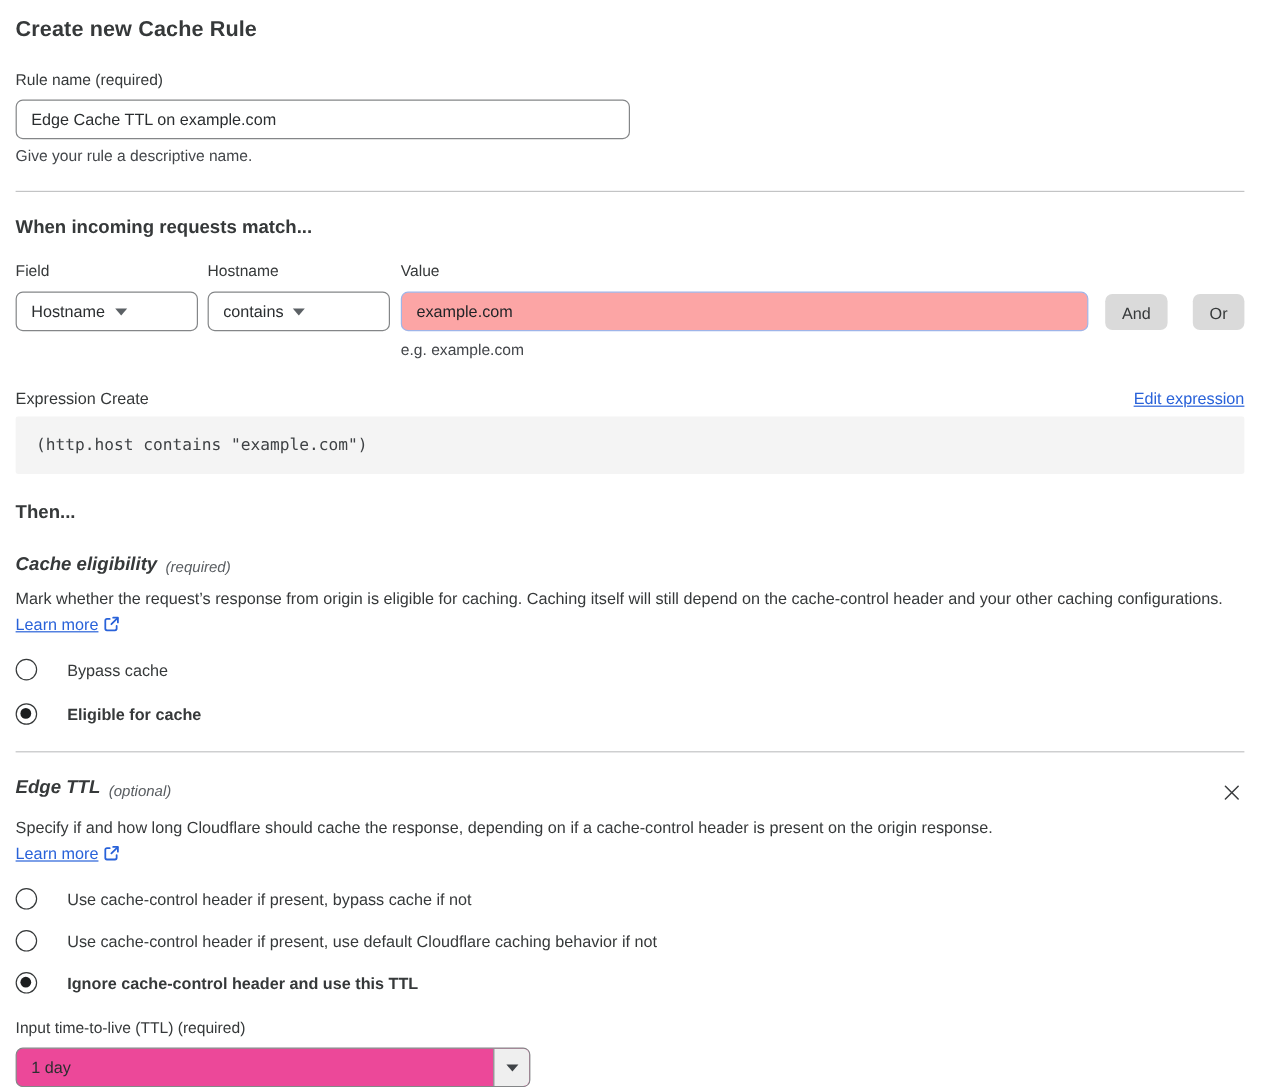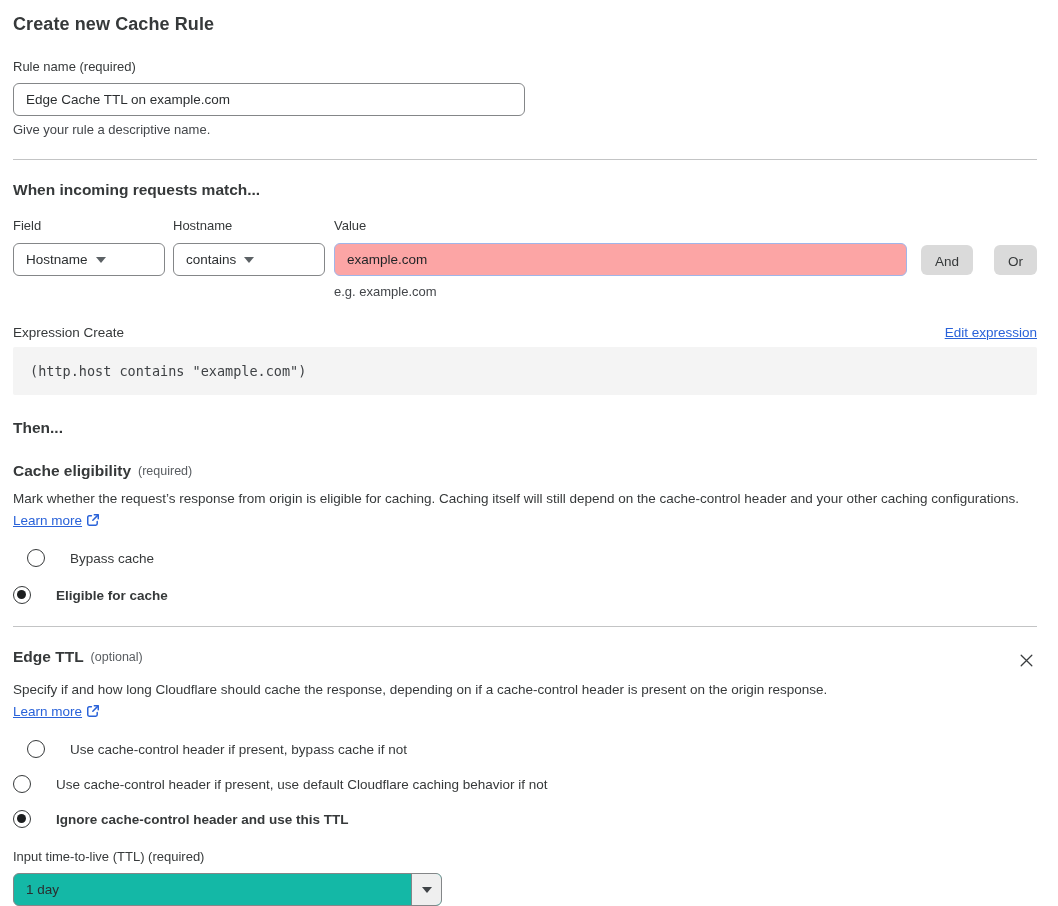--- a/index.html
+++ b/index.html
@@ -64,30 +64,30 @@
   .expr-label { font-size: 13.5px; color: #36393a; }
   a.text-link { color: #2962d9; text-decoration: underline; font-size: 13.5px; cursor: pointer; }
   .code-block {
     margin-top: 7px; background: #f4f4f4; border-radius: 2px;
     padding: 16px 17px; font-family: "DejaVu Sans Mono", "Liberation Mono", monospace;
     font-size: 13.5px; color: #3f4245; white-space: pre;
   }
 
   h2.then-heading { margin-top: 23px; }
 
-  .subsection-header { display: flex; align-items: center; margin-top: 24px; }
+  .subsection-header { display: flex; align-items: flex-end; margin-top: 24px; font-style: italic; }
   .subsection-title { font-size: 15.5px; font-weight: 700; }
   .subsection-badge { font-size: 12.5px; color: #595d61; margin-left: 7px; }
   .subsection-desc { font-size: 13.5px; line-height: 21.5px; margin: 8px 0 0 0; color: #36393a; }
   .subsection-desc .learn-wrap { white-space: nowrap; }
   .ext-icon { vertical-align: -2px; margin-left: 4px; }
 
   .radio-group { margin-top: 18px; }
   .radio-item { display: flex; align-items: center; cursor: pointer; margin-top: 17px; }
-  .radio-item:first-child { margin-top: 0; margin-left: 14px; }
+  .radio-item:first-child { margin-top: 0; }
   .radio-circle {
     width: 18px; height: 18px; border: 1.5px solid #36393a; border-radius: 50%;
     flex: none; margin-right: 25px; position: relative; background: #fff;
   }
   .radio-item.selected .radio-circle::after {
     content: ""; position: absolute; left: 3px; top: 3px; width: 9px; height: 9px;
     border-radius: 50%; background: #1c1e1f;
   }
   .radio-label { font-size: 13.5px; color: #36393a; }
   .radio-item.selected .radio-label { font-weight: 700; }
@@ -95,21 +95,21 @@
   .eligibility-group .radio-item:first-child { margin-top: 0; }
 
   .edge-ttl-header { display: flex; justify-content: space-between; align-items: flex-start; margin-top: 21px; }
   .close-btn {
     background: none; border: none; padding: 2px; cursor: pointer; line-height: 0; margin-top: 2px;
   }
 
   .ttl-block { margin-top: 20px; }
   .ttl-combo {
     margin-top: 8px; width: 429px; height: 33px; border: 1px solid #848688; border-radius: 6px;
-    display: flex; overflow: hidden; background: #14b8a6;
+    display: flex; overflow: hidden; background: #ec4899;
   }
   .ttl-combo-value {
     flex: 1; display: flex; align-items: center; padding: 0 12px; font-size: 13.5px; color: #2b2e30;
   }
   .ttl-combo-btn {
     width: 30px; flex: none; background: #efefef; border: none; border-left: 1px solid #848688;
     display: flex; align-items: center; justify-content: center; cursor: pointer;
   }
   .ttl-combo-btn .caret-down { margin-left: 0; border-top-color: #3f4347; }
 

